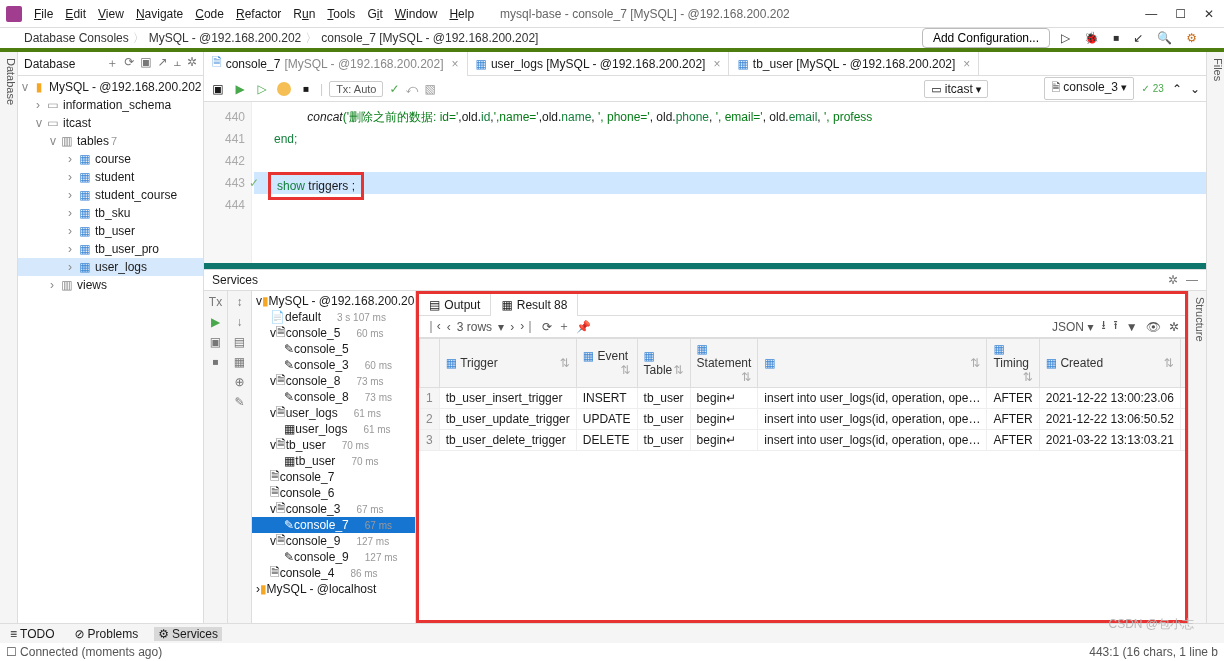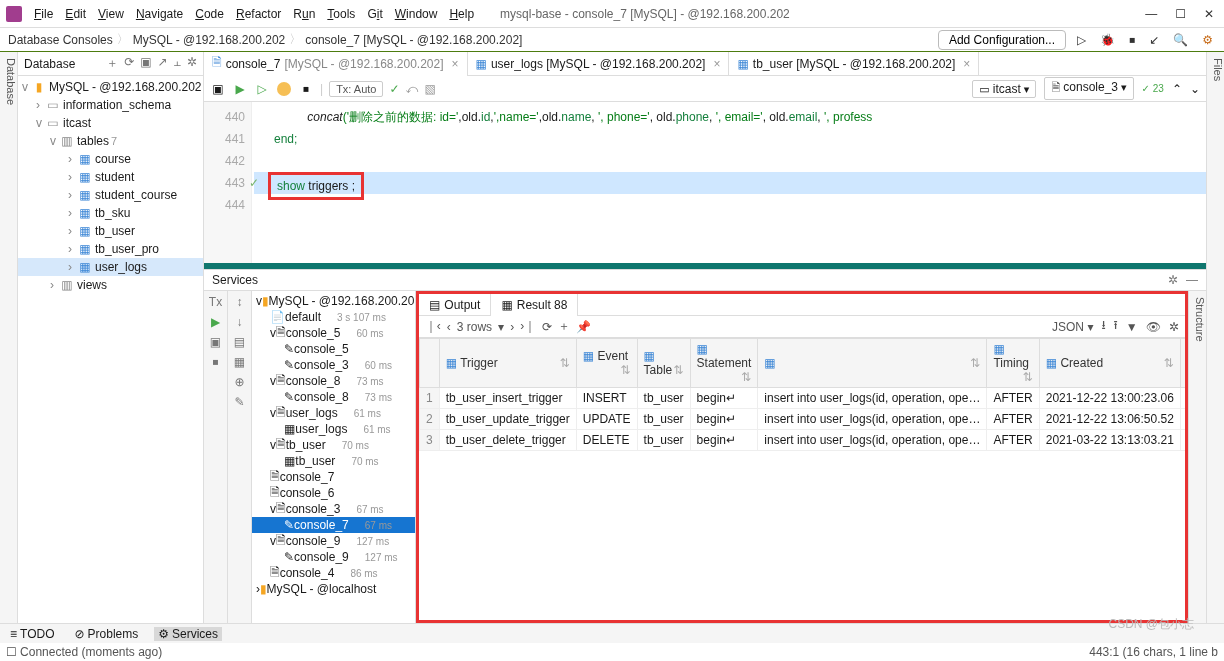--- a/index.html
+++ b/index.html
@@ -3,21 +3,21 @@
 <meta charset="utf-8">
 <style>
 * { box-sizing: border-box; margin: 0; padding: 0; font-family: "Segoe UI", Arial, sans-serif; font-size: 12px; }
 body { background: #fff; color: #1a1a1a; width: 1224px; height: 661px; overflow: hidden; display: flex; flex-direction: column; }
 .menubar { height: 28px; display: flex; align-items: center; border-bottom: 1px solid #ddd; padding: 0 6px; }
 .menubar .logo { width: 16px; height: 16px; background: #a13d8e; margin-right: 6px; border-radius: 2px; }
 .menubar .mitem { padding: 0 6px; cursor: default; }
 .menubar .mitem u { text-decoration: underline; }
 .menubar .title { margin-left: 20px; color: #666; }
 .menubar .winctl { margin-left: auto; display: flex; gap: 18px; padding-right: 4px; color: #333; }
-.breadcrumb { height: 24px; display: flex; align-items: center; border-bottom: 1px solid #4d7c0f; padding: 0 8px; gap: 4px; }
+.breadcrumb { height: 24px; display: flex; align-items: center; border-bottom: 4px solid #4d7c0f; padding: 0 24px; gap: 4px; }
 .breadcrumb span { color: #333; }
 .breadcrumb .sep { color: #bbb; }
 .breadcrumb .right { margin-left: auto; display: flex; align-items: center; gap: 8px; }
 .addcfg { border: 1px solid #bbb; background: #fff; padding: 2px 10px; border-radius: 4px; }
 .iconbtn { color: #888; padding: 0 3px; }
 .main { flex: 1; display: flex; min-height: 0; }
 .leftstrip { width: 18px; background: #f5f5f5; border-right: 1px solid #ddd; writing-mode: vertical-rl; text-orientation: mixed; padding-top: 6px; font-size: 11px; color: #555; text-align: left; }
 .dbpanel { width: 186px; border-right: 1px solid #ddd; display: flex; flex-direction: column; }
 .dbpanel .phead { height: 24px; display: flex; align-items: center; border-bottom: 1px solid #ddd; padding: 0 6px; gap: 6px; }
 .dbpanel .phead .ptitle { font-weight: 400; }
@@ -37,21 +37,21 @@
 .tabs .tab.active { background: #fff; }
 .tabs .tab .x { color: #999; margin-left: 4px; }
 .tabs .tab .ficon { color: #3b86d6; }
 .edtool { height: 26px; display: flex; align-items: center; border-bottom: 1px solid #ddd; padding: 0 6px; gap: 6px; }
 .edtool .sq { width: 16px; height: 16px; display: flex; align-items: center; justify-content: center; }
 .edtool .run { color: #49a84c; }
 .edtool .runsel { color: #49a84c; }
 .edtool .pending { background: #f6bf55; border-radius: 8px; width: 14px; height: 14px; }
 .edtool .txauto { color: #555; border: 1px solid #ccc; padding: 1px 6px; border-radius: 2px; font-size: 11px; }
 .edtool .right { margin-left: auto; display: flex; align-items: center; gap: 8px; }
-.edtool .chip { border: 1px solid #ccc; padding: 1px 6px; border-radius: 2px; font-size: 11px; }
+.edtool .chip { border: 1px solid #ccc; padding: 1px 6px; border-radius: 2px; font-size: 11px; margin-left: 48px; }
 .editor { flex: 1; display: flex; min-height: 0; border-bottom: 6px solid #0f766e; }
 .gutter { width: 48px; background: #f7f7f7; border-right: 1px solid #eee; text-align: right; color: #aaa; padding: 4px 6px 0 0; font-family: Consolas, monospace; }
 .gutter div { height: 22px; line-height: 22px; position: relative; }
 .gutter .chk::after { content: "✓"; color: #7ab56d; position: absolute; right: -14px; }
 .code { flex: 1; padding: 4px 10px 0 22px; font-family: Consolas, monospace; overflow: hidden; }
 .code .ln { height: 22px; line-height: 22px; white-space: pre; }
 .code .hl { background: #cfe7ff; display: inline-block; width: calc(100% + 30px); margin-left: -20px; padding-left: 20px; }
 .code .box { border: 3px solid #e83333; padding: 0 6px; display: inline-block; margin-left: -6px; }
 .kw { color: #15803d; }
 .str { color: #067d17; }

